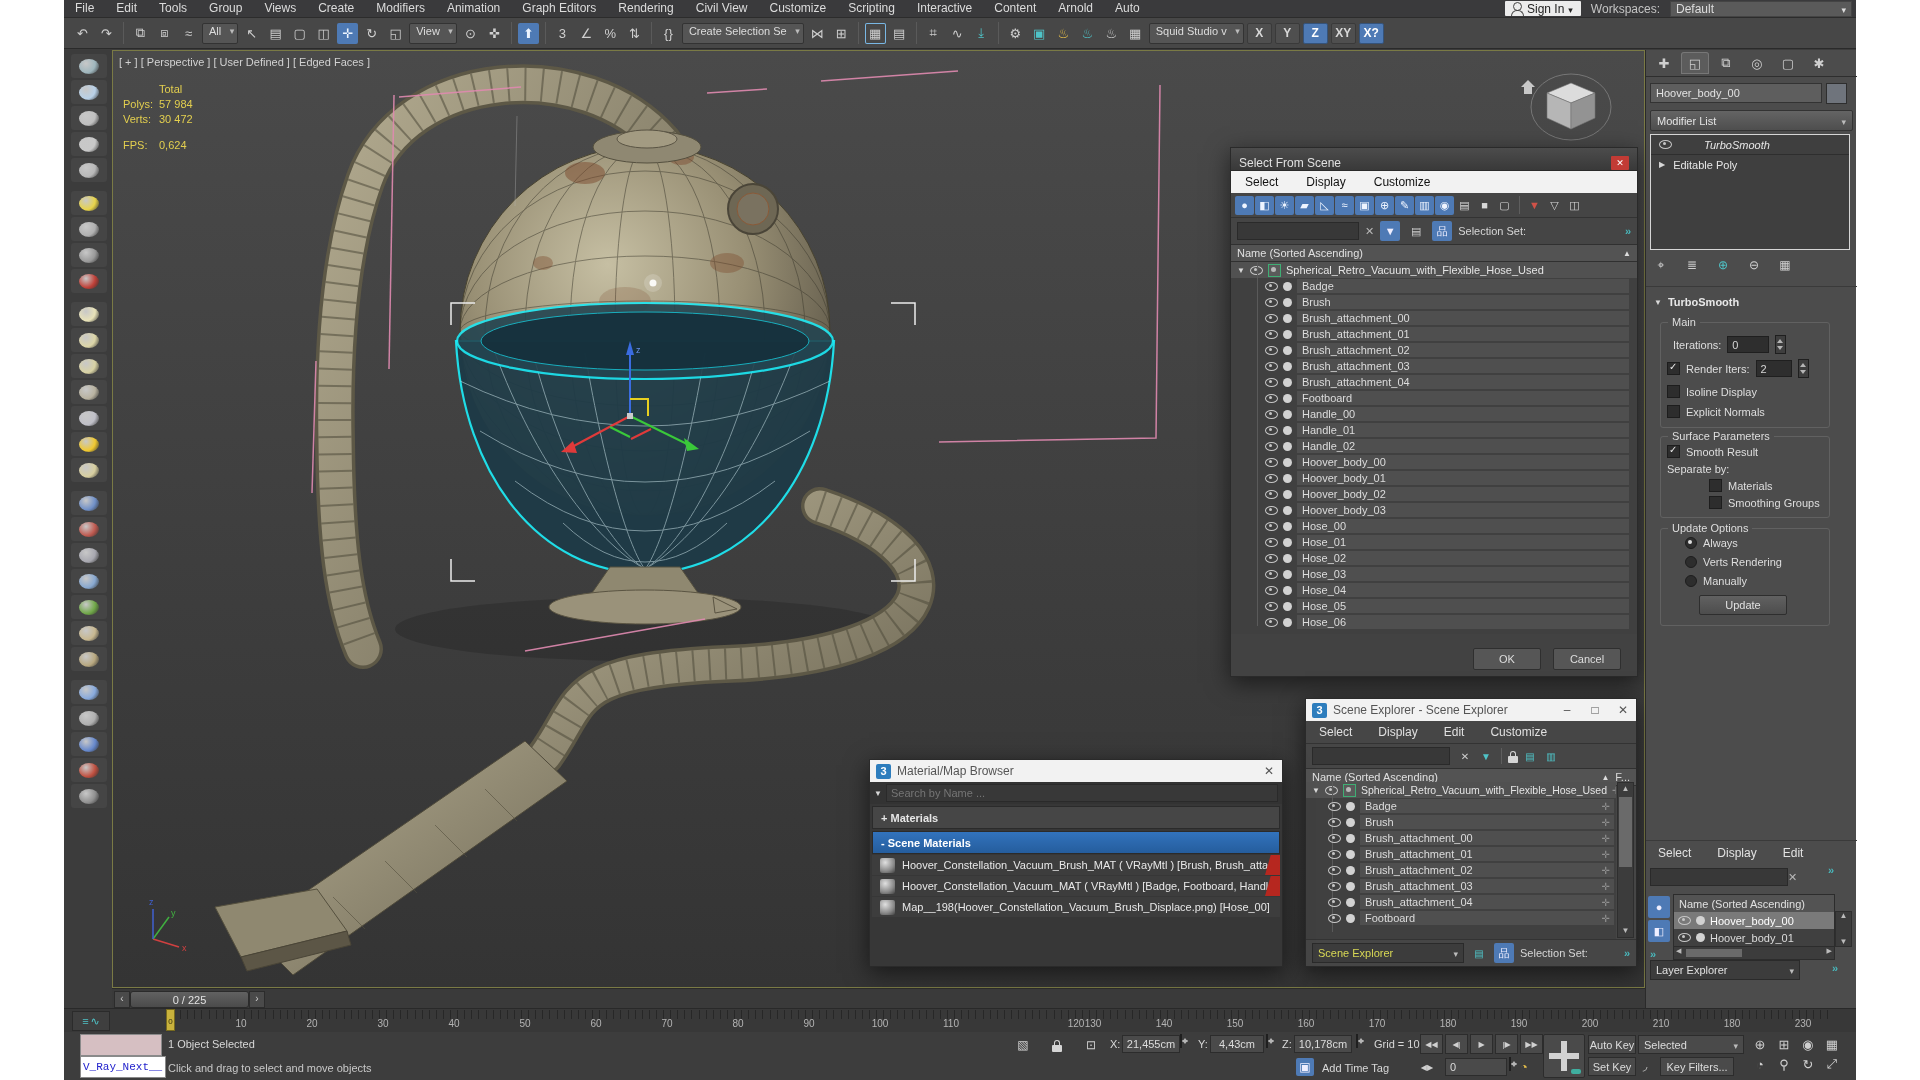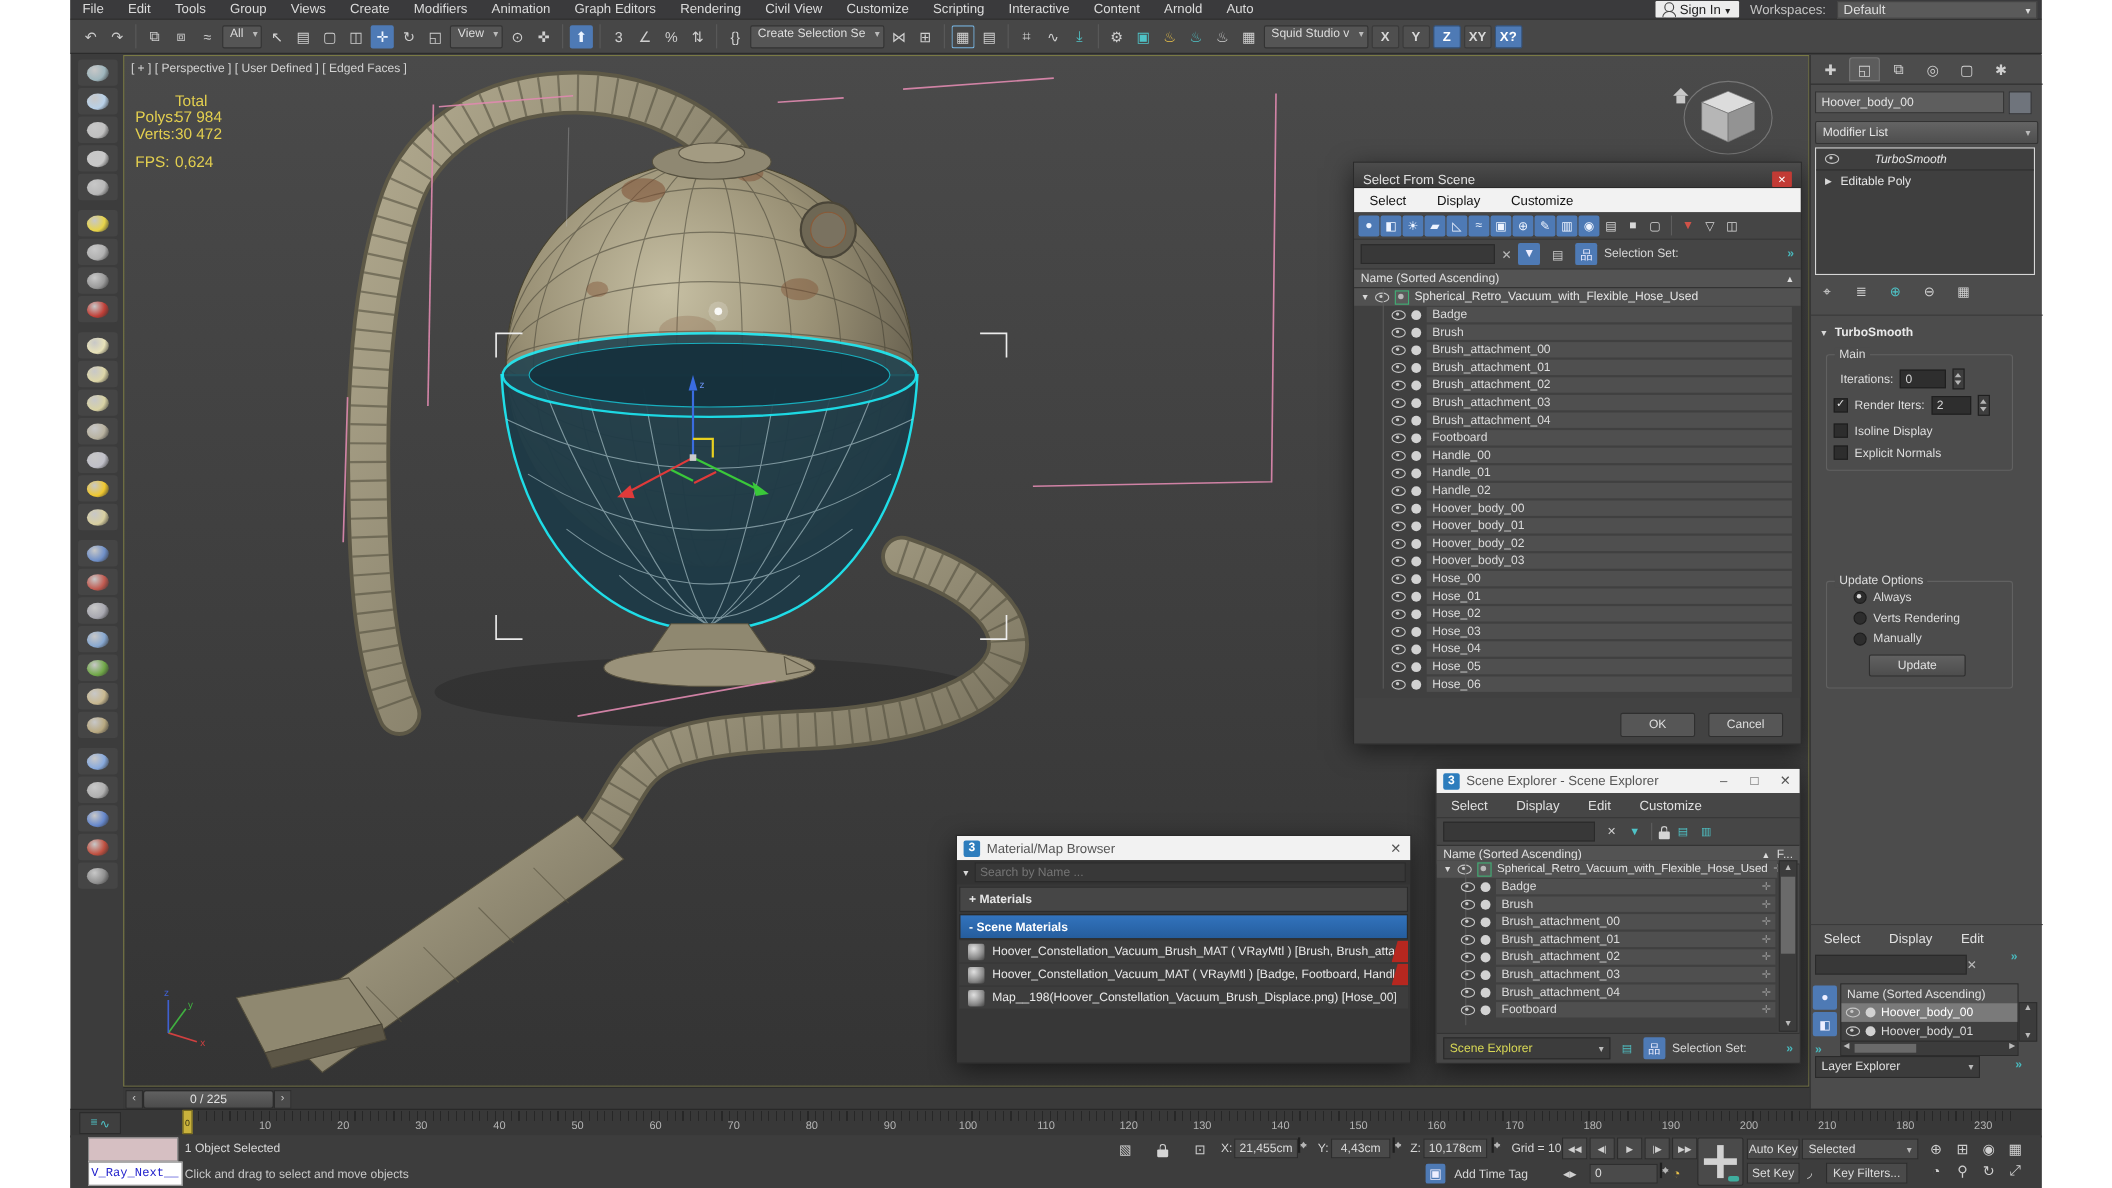--- a/index.html
+++ b/index.html
@@ -33,21 +33,21 @@
 
   
   #lefttb{position:absolute;left:4px;top:54px;width:42px;display:flex;flex-direction:column;gap:2px;align-items:center}
   .ltile{width:36px;height:24px;background:#454545;border-radius:3px;display:flex;align-items:center;justify-content:center}
   .ltile .blob{width:20px;height:15px;border-radius:50%;background:radial-gradient(circle at 35% 30%,rgba(255,255,255,.7),var(--c) 55%,rgba(0,0,0,.35))}
   .ltile.lsep{height:5px;background:none}
 
   
   #viewport{position:absolute;left:48px;top:50px;width:1533px;height:938px;background:linear-gradient(#4a4a4a,#343434);border:1px solid #7a7a45;box-sizing:border-box;overflow:hidden}
   #vplabel{position:absolute;left:6px;top:5px;color:#d2d2d2;font-size:11px}
-  .stat{position:absolute;color:#e3cf4f;font-size:14px;white-space:pre}
+  .stat{position:absolute;color:#e3cf4f;font-size:11px;white-space:pre}
 
   
   .dlg{position:absolute;background:#454545;box-shadow:0 6px 22px rgba(0,0,0,.55);border:1px solid #2a2a2a;box-sizing:border-box}
   .wtitle{display:flex;align-items:center;height:22px;background:#f2f2f2;color:#555;font-size:12px;padding:0 6px;gap:6px}
   .logo3{width:15px;height:15px;background:#2d7dbd;color:#fff;font-weight:bold;font-size:11px;display:flex;align-items:center;justify-content:center;border-radius:2px}
   .wbtns{margin-left:auto;display:flex;gap:14px;color:#555;font-size:12px}
   .wbtn{width:14px;text-align:center}
   .eye{width:11px;height:7px;border:1px solid #c6c6c6;border-radius:50%;position:relative;display:inline-block;flex:none}
   .eye::after{content:"";position:absolute;left:3px;top:1px;width:3px;height:3px;border-radius:50%;background:#c6c6c6}
   .dot{width:9px;height:9px;border-radius:50%;background:#d2d2d2;display:inline-block;flex:none}
@@ -960,20 +960,38 @@
         </div>
       <div class="prow" style="left:6px;top:62px">
           <span class="cb"></span>
         <span>Isoline Display</span>
         </div>
       <div class="prow" style="left:6px;top:82px">
           <span class="cb"></span>
         <span>Explicit Normals</span>
         </div>
     </div>
+    <div class="grpbox" style="left:14px;top:386px;width:168px;height:80px">
+      <span class="grplbl">Surface Parameters</span>
+      <div class="prow" style="left:6px;top:8px">
+          <span class="cb on"></span>
+        <span>Smooth Result</span>
+        </div>
+      <div class="prow" style="left:6px;top:26px">
+          <span>Separate by:</span>
+        </div>
+      <div class="prow" style="left:48px;top:42px">
+          <span class="cb"></span>
+        <span>Materials</span>
+        </div>
+      <div class="prow" style="left:48px;top:59px">
+          <span class="cb"></span>
+        <span>Smoothing Groups</span>
+        </div>
+    </div>
     <div class="grpbox" style="left:14px;top:478px;width:168px;height:96px">
       <span class="grplbl">Update Options</span>
       <div class="prow" style="left:24px;top:8px">
           <span class="rd on"></span>
         <span>Always</span>
         </div>
       <div class="prow" style="left:24px;top:27px">
           <span class="rd"></span>
         <span>Verts Rendering</span>
         </div>
@@ -1044,21 +1062,21 @@
         <span class="tnum" style="left:228px">20</span>
         <span class="tnum" style="left:299px">30</span>
         <span class="tnum" style="left:370px">40</span>
         <span class="tnum" style="left:441px">50</span>
         <span class="tnum" style="left:512px">60</span>
         <span class="tnum" style="left:583px">70</span>
         <span class="tnum" style="left:654px">80</span>
         <span class="tnum" style="left:725px">90</span>
         <span class="tnum" style="left:796px">100</span>
         <span class="tnum" style="left:867px">110</span>
-        <span class="tnum" style="left:942px">120</span>
+        <span class="tnum" style="left:992px">120</span>
         <span class="tnum" style="left:1009px">130</span>
         <span class="tnum" style="left:1080px">140</span>
         <span class="tnum" style="left:1151px">150</span>
         <span class="tnum" style="left:1222px">160</span>
         <span class="tnum" style="left:1293px">170</span>
         <span class="tnum" style="left:1364px">180</span>
         <span class="tnum" style="left:1435px">190</span>
         <span class="tnum" style="left:1506px">200</span>
         <span class="tnum" style="left:1577px">210</span>
         <span class="tnum" style="left:1648px">180</span>

